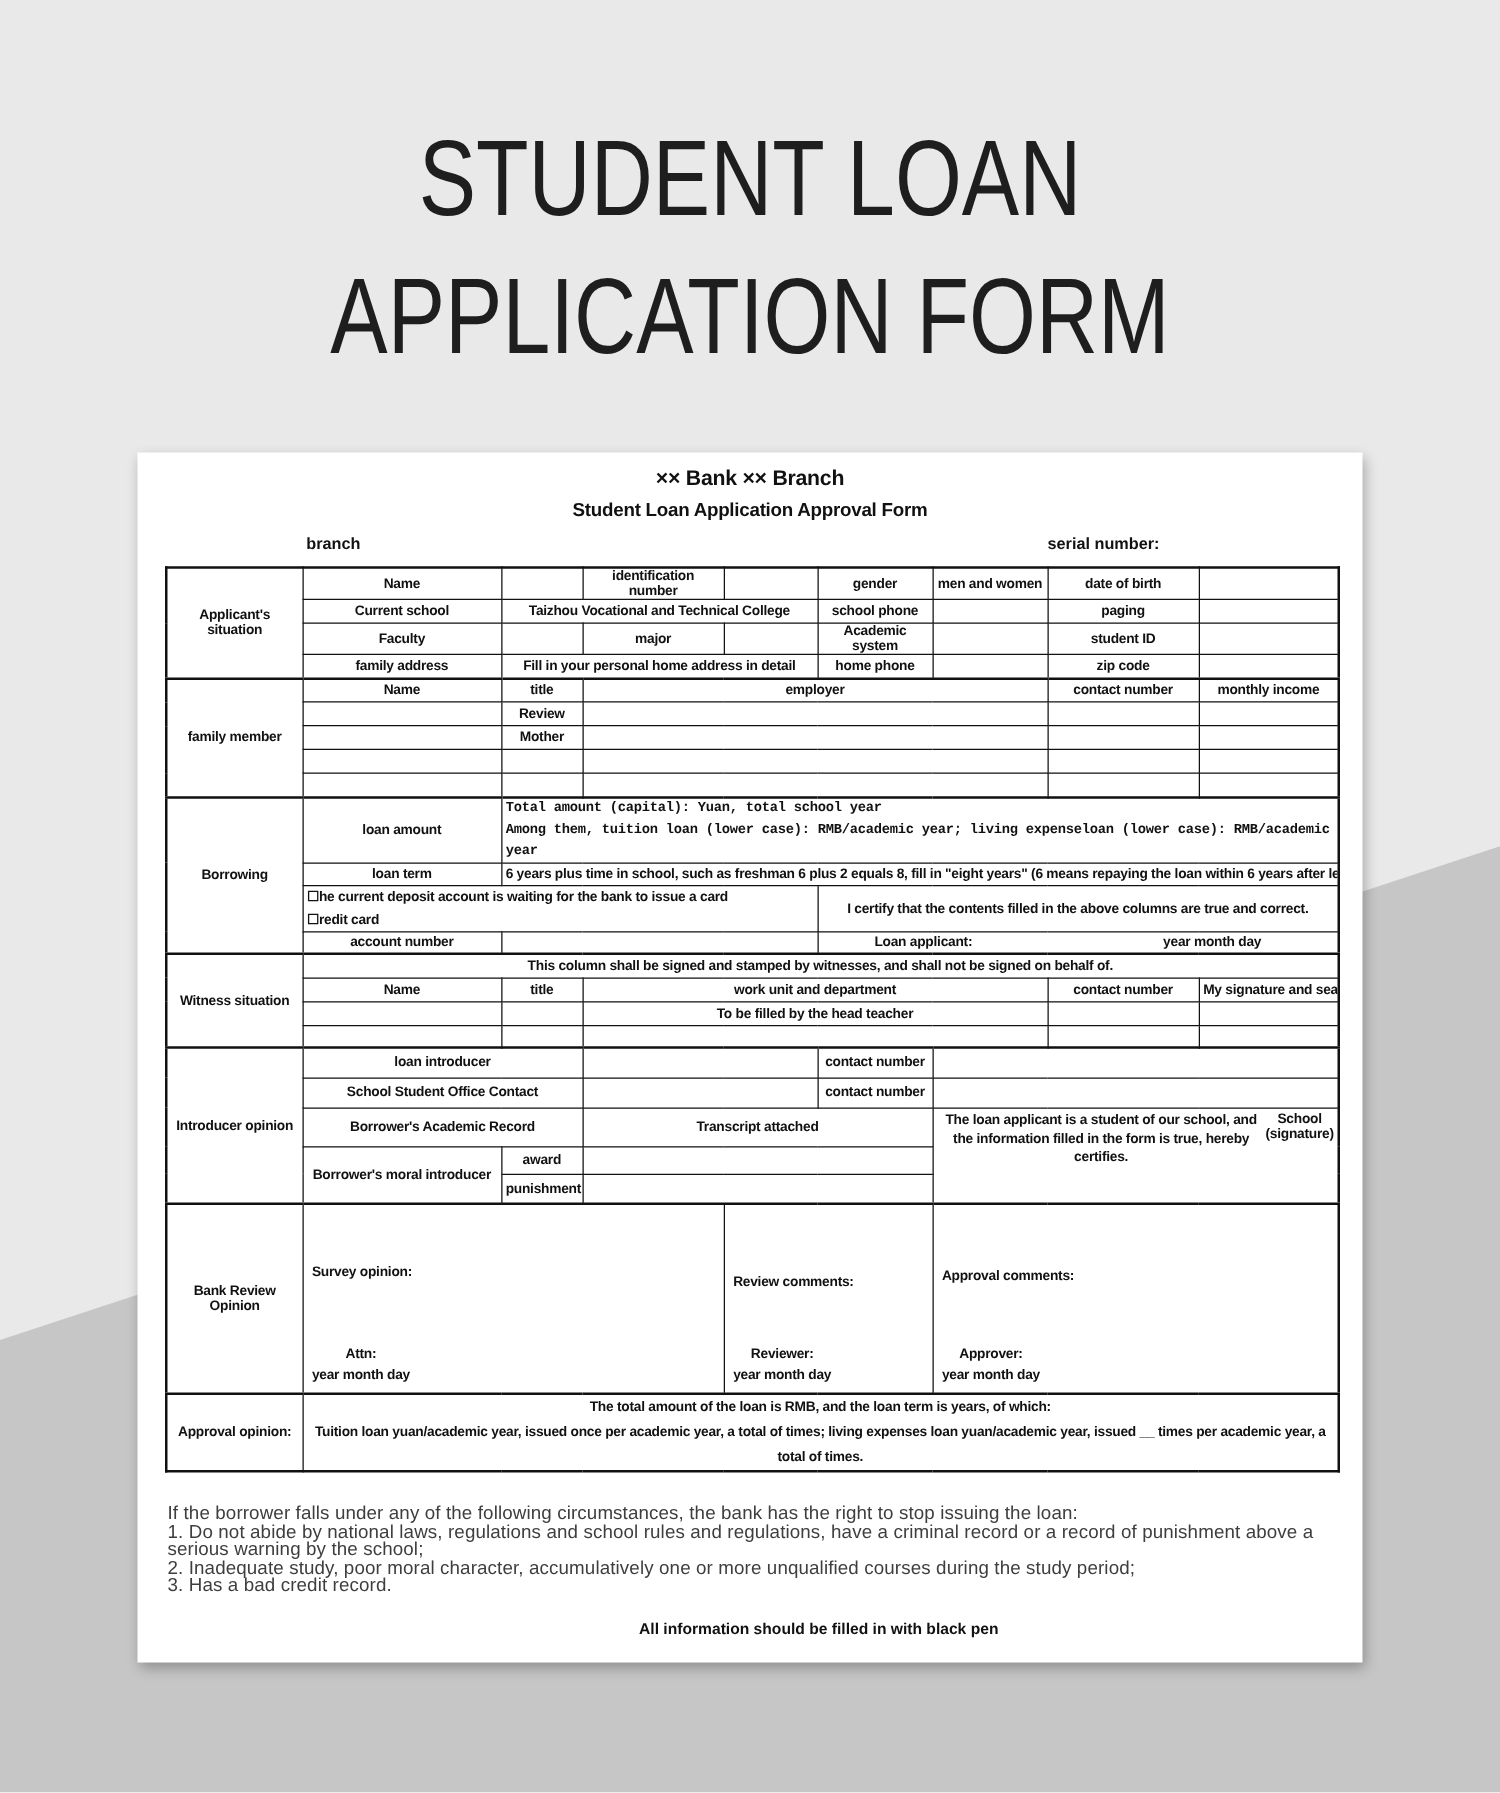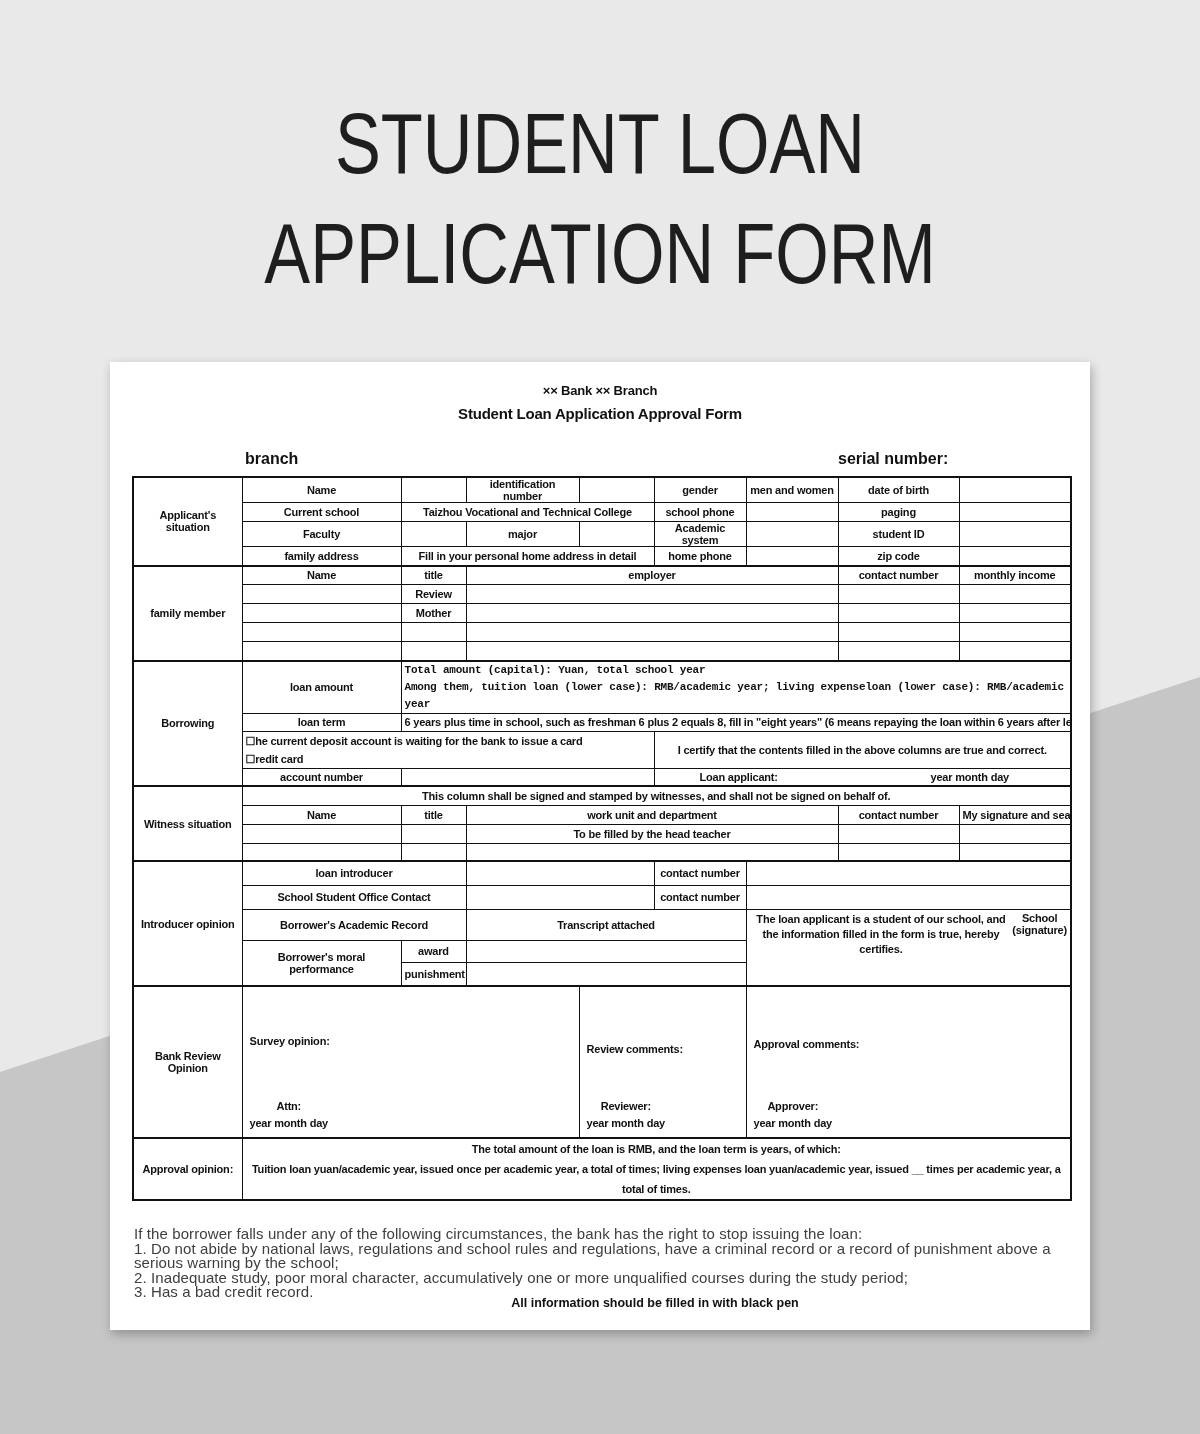--- a/index.html
+++ b/index.html
@@ -23,23 +23,23 @@
     color:#1e1e1e; letter-spacing:0px;
     transform:scaleX(0.80);
   }
   .big-title span { display:block; }
   .page {
     position:absolute; left:110px; top:362px;
     width:980px; height:968px;
     background:#ffffff;
     box-shadow:2px 4px 10px rgba(0,0,0,0.28);
   }
-  .bank-line { margin-top:21px; text-align:center; font-size:13px; font-weight:700; letter-spacing:-0.2px; }
+  .bank-line { margin-top:11px; text-align:center; font-size:17px; font-weight:700; letter-spacing:-0.2px; }
   .form-title { margin-top:7px; text-align:center; font-size:15px; font-weight:700; letter-spacing:-0.2px; }
-  .meta-row { position:relative; height:24px; margin-top:28px; font-size:16px; font-weight:700; }
+  .meta-row { position:relative; height:24px; margin-top:10px; font-size:13px; font-weight:700; }
   .branch-label { position:absolute; left:135px; top:0; }
   .serial-label { position:absolute; left:728px; top:0; }
   table.form {
     margin-left:22px; margin-top:2px;
     width:938px; table-layout:fixed;
     border-collapse:collapse;
     border:2px solid #111;
     font-size:11px; font-weight:700; letter-spacing:-0.2px;
   }
   table.form td {
@@ -258,21 +258,21 @@
       <td colspan="2">Borrower's Academic Record</td>
       <td colspan="3">Transcript attached</td>
       <td colspan="3" rowspan="3" class="intro-cert">
         <div class="intro-cert-inner">
           <div class="top">The loan applicant is a student of our school, and the information filled in the form is true, hereby certifies.</div>
           <div>School (signature)</div>
         </div>
       </td>
     </tr>
     <tr style="height:22px">
-      <td rowspan="2">Borrower's moral performance</td>
+      <td rowspan="2">Borrower's moral introducer</td>
       <td>award</td>
       <td colspan="3"></td>
     </tr>
     <tr style="height:24px">
       <td>punishment</td>
       <td colspan="3"></td>
     </tr>
 
     <tr class="st" style="height:152px">
       <td class="rowlabel">Bank Review Opinion</td>

